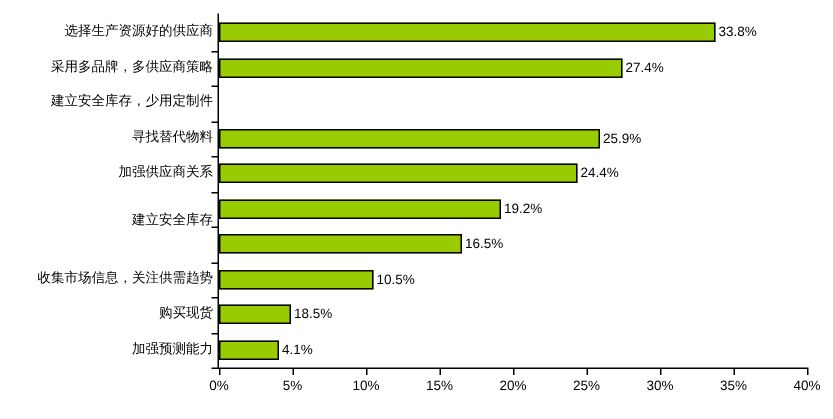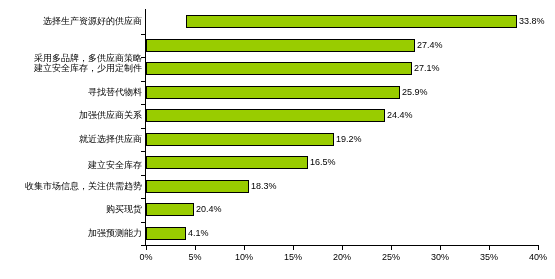--- a/index.html
+++ b/index.html
@@ -118,70 +118,65 @@
     font-family: "Liberation Sans", sans-serif;
   }
 </style>
 </head>
 <body>
 
 <div id="chart-root">
 
   <div id="category-labels">
       <div class="cat-label" style="top: 5.25px;">选择生产资源好的供应商</div>
-      <div class="cat-label" style="top: 28.75px; margin-top: 13px;">采用多品牌，多供应商策略</div>
+      <div class="cat-label" style="top: 28.75px;">采用多品牌，多供应商策略</div>
       <div class="cat-label" style="top: 52.25px;">建立安全库存，少用定制件</div>
       <div class="cat-label" style="top: 75.75px;">寻找替代物料</div>
       <div class="cat-label" style="top: 99.25px;">加强供应商关系</div>
-      <div class="cat-label" style="top: 122.75px;">就近选择供应商</div>
-      <div class="cat-label" style="top: 149px;">建立安全库存</div>
+      <div class="cat-label" style="top: 131px;">建立安全库存</div>
       <div class="cat-label" style="top: 169.75px;">收集市场信息，关注供需趋势</div>
       <div class="cat-label" style="top: 193.25px; padding-left: 38px;">购买现货</div>
       <div class="cat-label" style="top: 216.75px; padding-left: 47px;">加强预测能力</div>
     </div>
 
   <div id="y-axis-line"></div>
   <div id="x-axis-line"></div>
 
   <div id="plot-area">
-      <div class="row" style="top: 5.25px; margin-left: 40px;">
+      <div class="row" style="top: 5.25px;">
         <div class="bar" style="width: 331px; background: rgb(153, 204, 0); border-color: rgb(0, 0, 0);"></div>
         <span class="bar-value">33.8%</span>
       </div>
       <div class="row" style="top: 28.75px;">
         <div class="bar" style="width: 269px; background: rgb(153, 204, 0); border-color: rgb(0, 0, 0);"></div>
         <span class="bar-value">27.4%</span>
       </div>
-      <div class="row" style="top: 52.25px;">
-        <div class="bar" style="width: 266px; background: rgb(153, 204, 0); border-color: rgb(0, 0, 0);"></div>
-        <span class="bar-value">27.1%</span>
-      </div>
       <div class="row" style="top: 75.75px;">
         <div class="bar" style="width: 254px; background: rgb(153, 204, 0); border-color: rgb(0, 0, 0);"></div>
         <span class="bar-value">25.9%</span>
       </div>
       <div class="row" style="top: 99.25px; justify-content: flex-end;">
         <div class="bar" style="width: 239px; background: rgb(153, 204, 0); border-color: rgb(0, 0, 0);"></div>
         <span class="bar-value">24.4%</span>
       </div>
       <div class="row" style="top: 122.75px;">
         <div class="bar" style="width: 188px; background: rgb(153, 204, 0); border-color: rgb(0, 0, 0);"></div>
         <span class="bar-value">19.2%</span>
       </div>
       <div class="row" style="top: 146.25px; align-items: flex-end;">
         <div class="bar" style="width: 162px; background: rgb(153, 204, 0); border-color: rgb(0, 0, 0);"></div>
         <span class="bar-value">16.5%</span>
       </div>
       <div class="row" style="top: 169.75px;">
         <div class="bar" style="width: 103px; background: rgb(153, 204, 0); border-color: rgb(0, 0, 0);"></div>
-        <span class="bar-value">18.3%</span>
+        <span class="bar-value">10.5%</span>
       </div>
       <div class="row" style="top: 193.25px;">
         <div class="bar" style="width: 48px; background: rgb(153, 204, 0); border-color: rgb(0, 0, 0);"></div>
-        <span class="bar-value">20.4%</span>
+        <span class="bar-value">18.5%</span>
       </div>
       <div class="row" style="top: 216.75px;">
         <div class="bar" style="width: 40px; background: rgb(153, 204, 0); border-color: rgb(0, 0, 0);"></div>
         <span class="bar-value">4.1%</span>
       </div>
     </div>
 
   <div id="x-tick-labels">
       <div class="x-tick-label" style="left: 146px;">0%</div>
       <div class="x-tick-label" style="left: 195px;">5%</div>

